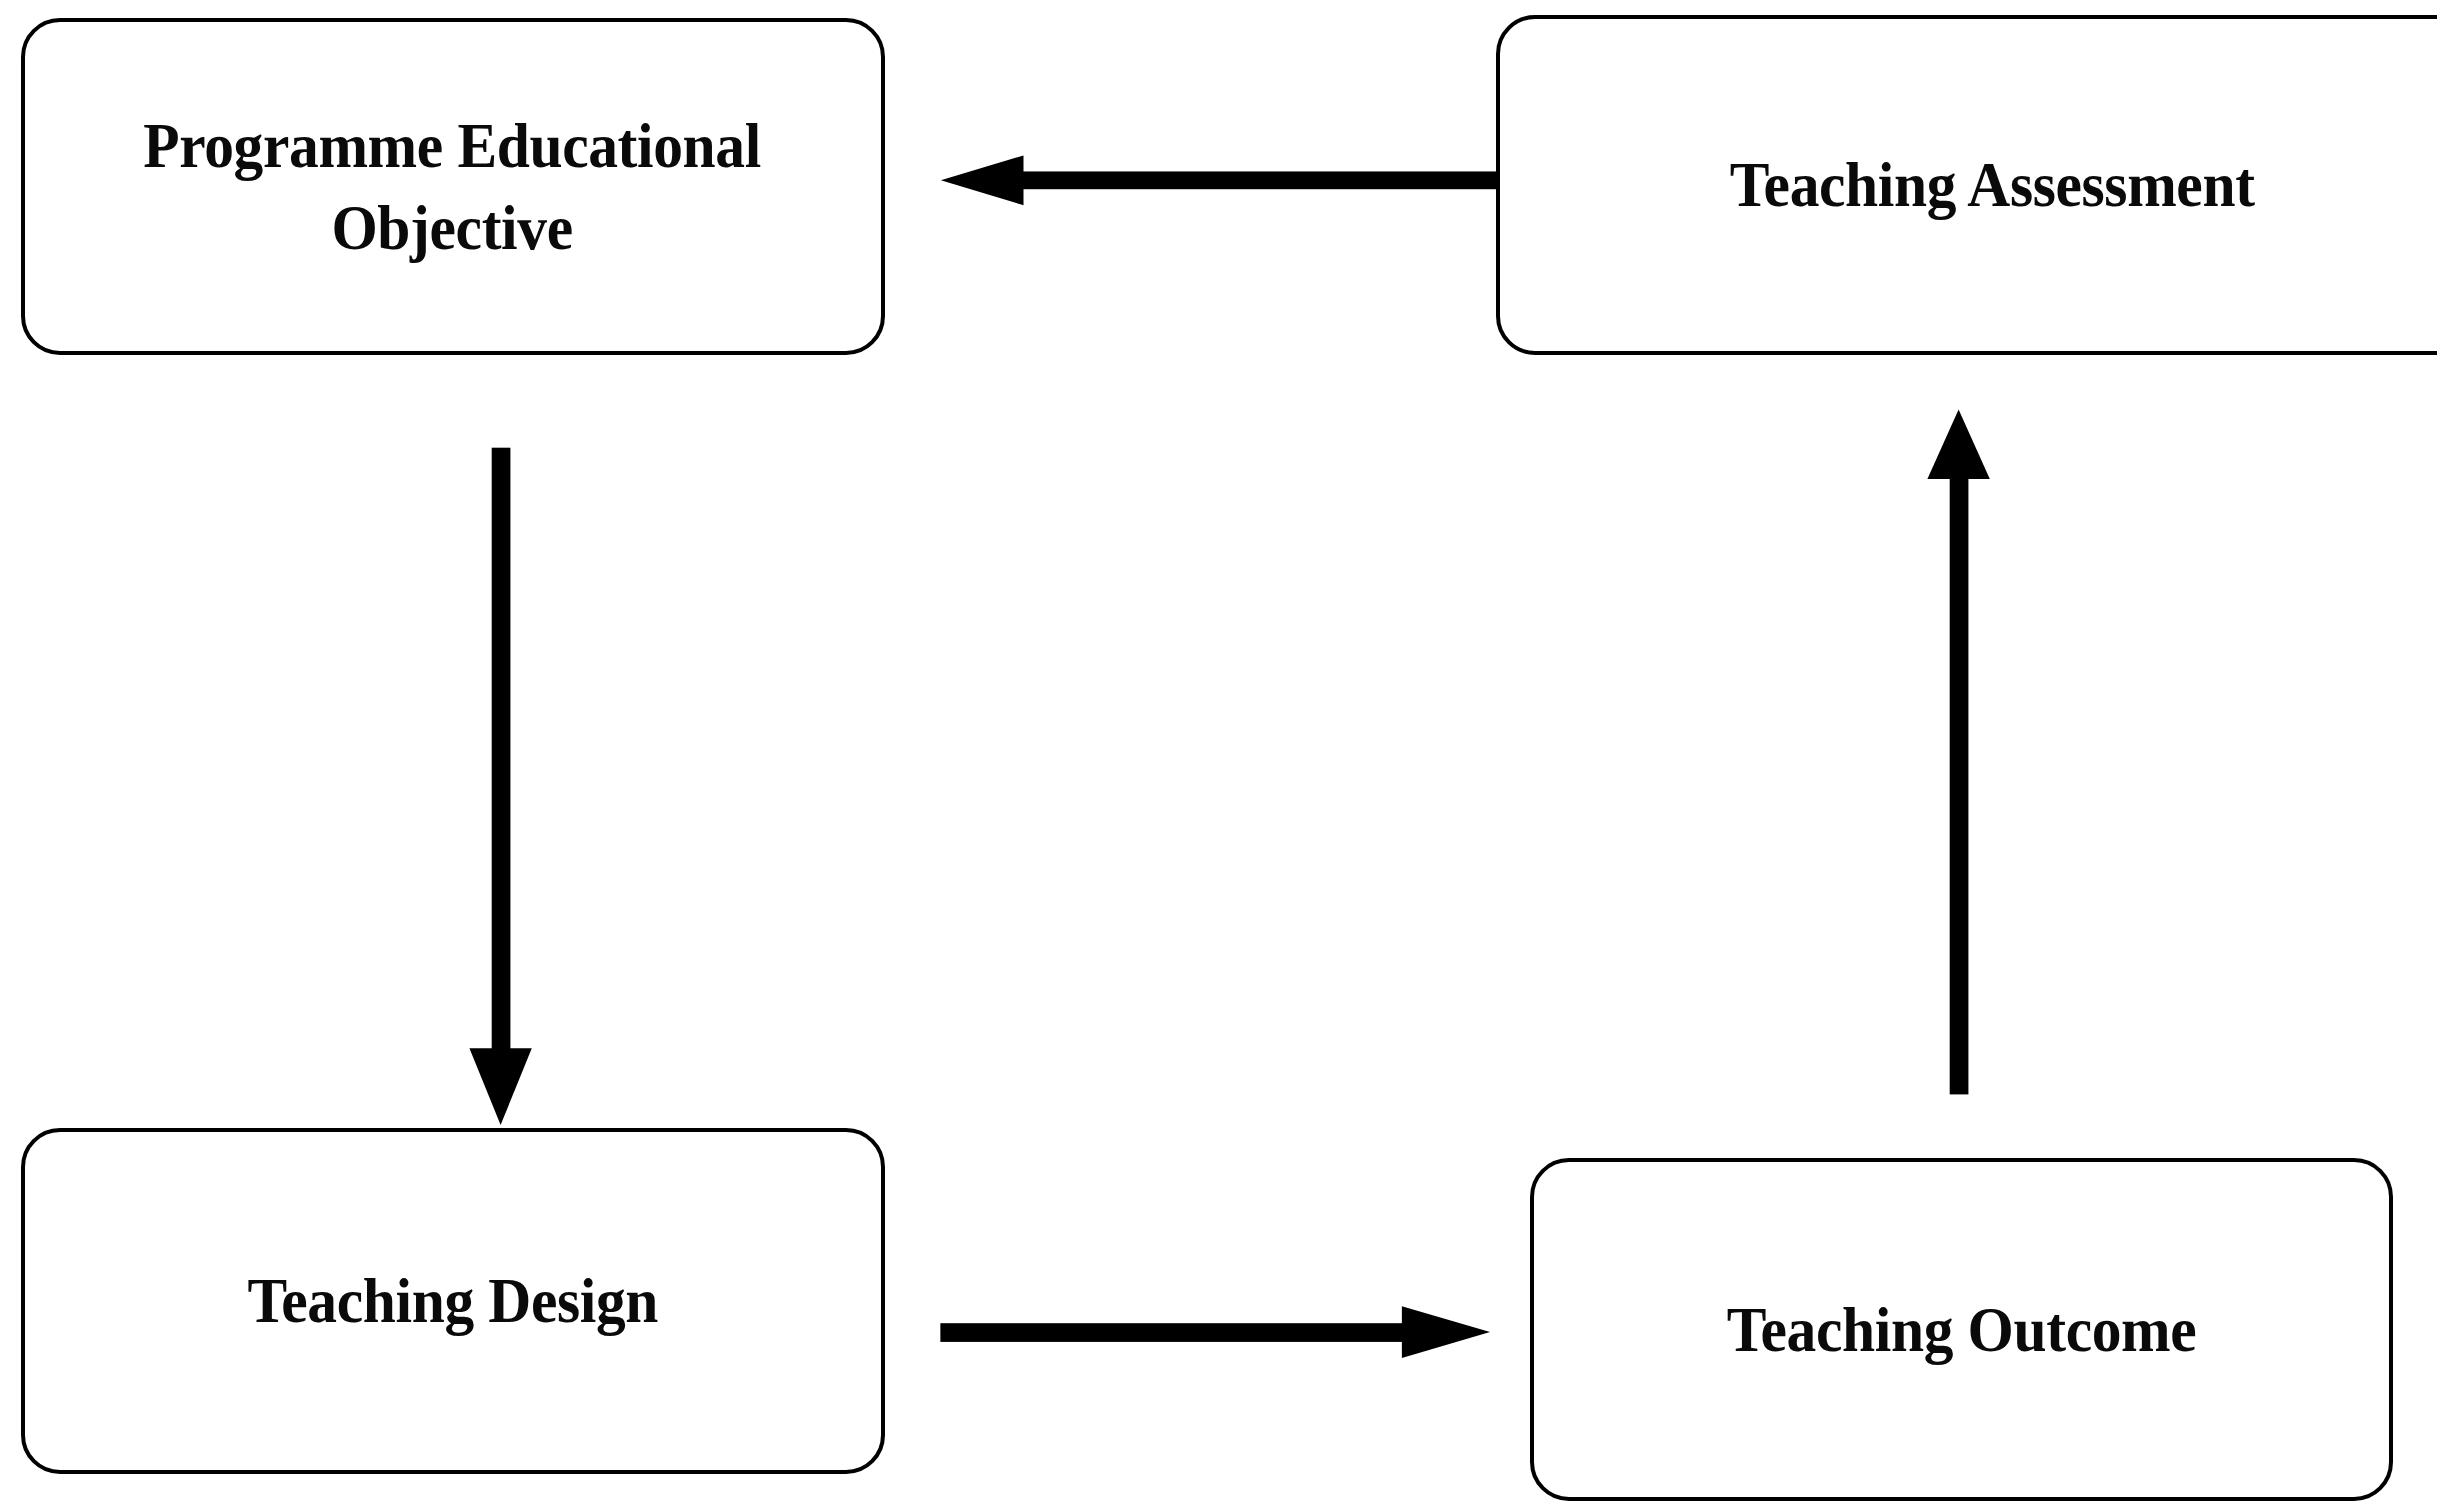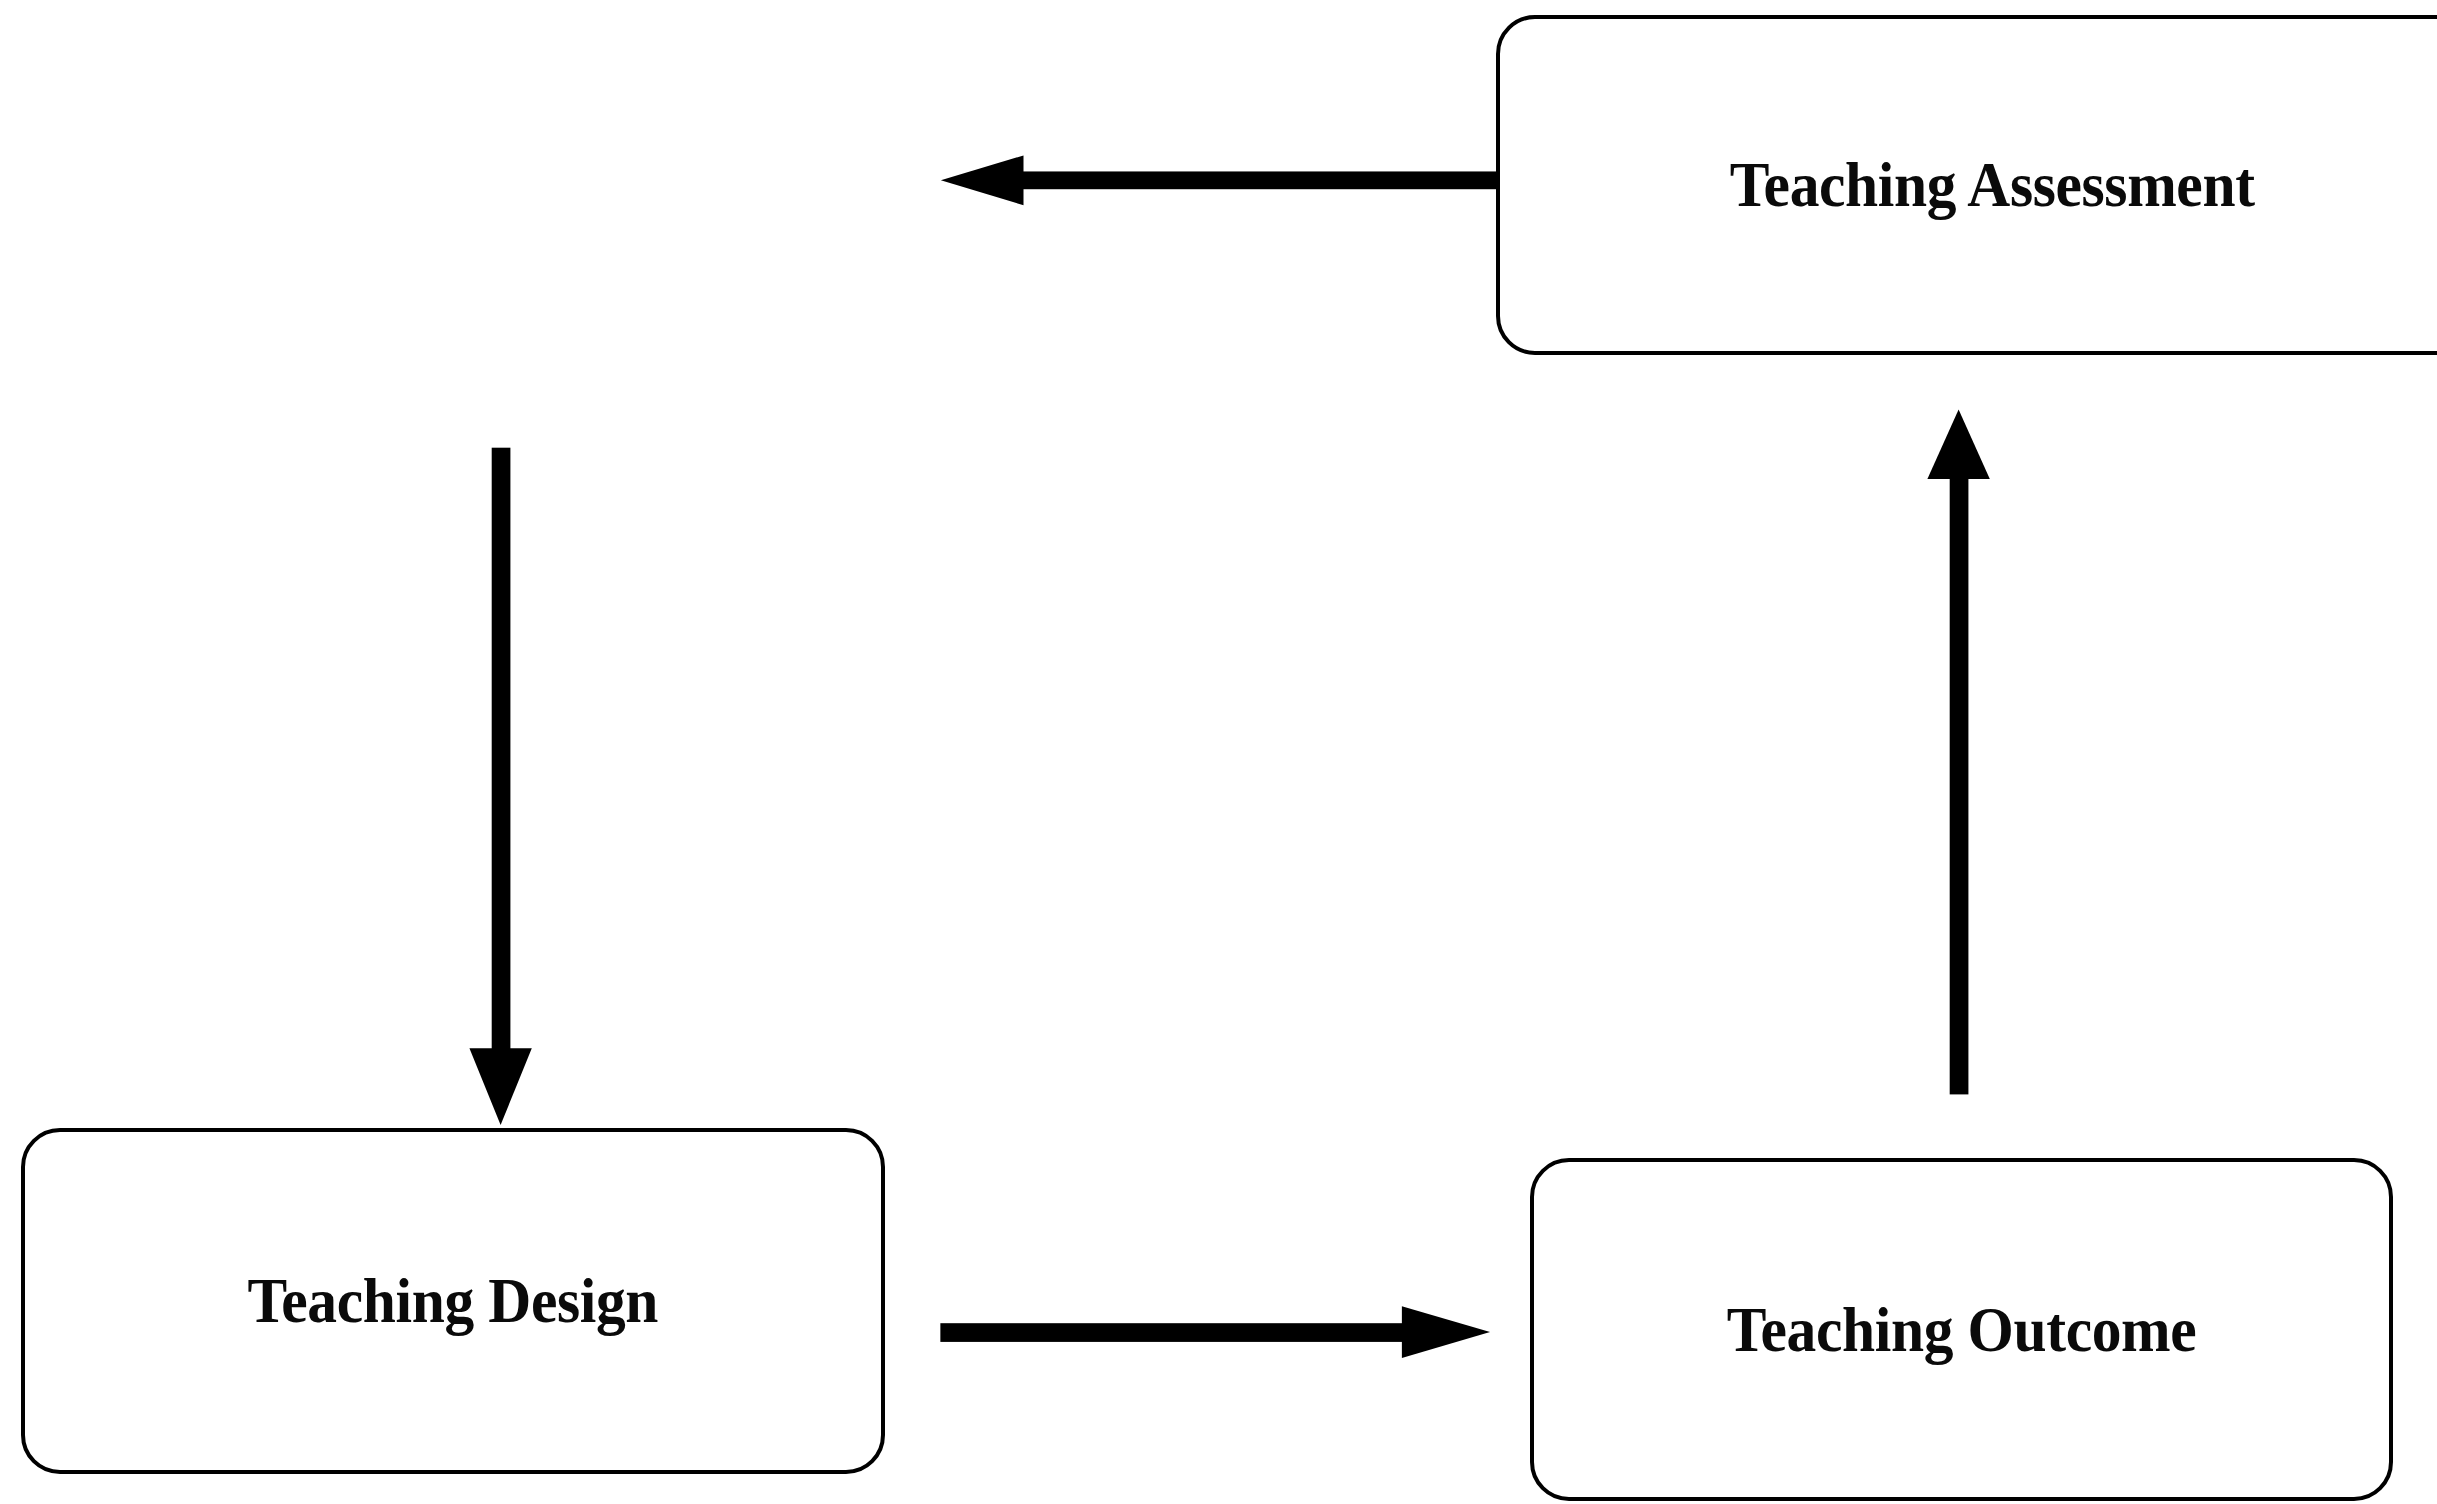--- a/index.html
+++ b/index.html
@@ -61,20 +61,24 @@
   .connector path, .connector polygon, .connector rect {
     fill: #000000;
     stroke: none;
   }
 </style>
 </head>
 <body>
 
 <div id="diagram-canvas">
 
+  <div class="node-box" id="node-peo">
+    <span class="node-label">Programme Educational
+Objective</span>
+  </div>
 
   <div class="node-box" id="node-assess">
     <span class="node-label">Teaching Assessment</span>
   </div>
 
   <div class="node-box" id="node-design">
     <span class="node-label">Teaching Design</span>
   </div>
 
   <div class="node-box" id="node-outcome">

